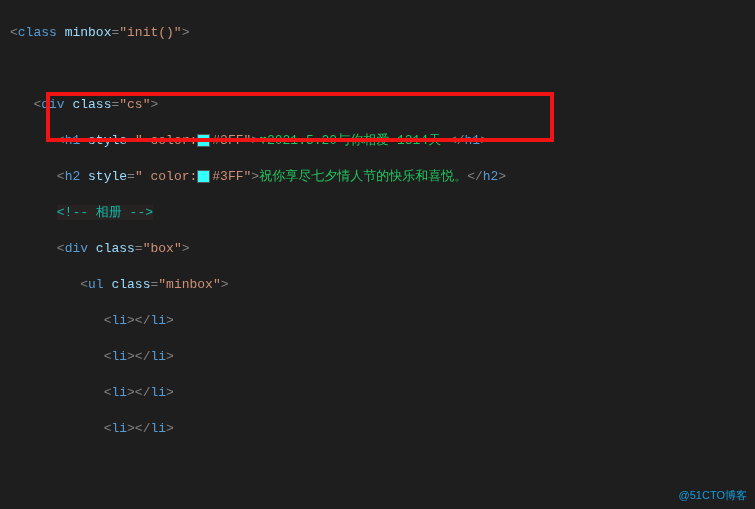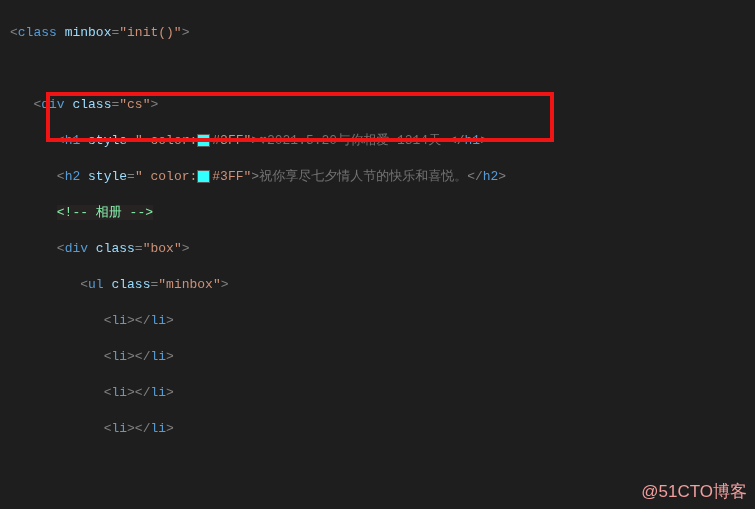--- a/index.html
+++ b/index.html
@@ -20,21 +20,21 @@
     line-height: 18px;
   }
   .line {
     display: block;
     white-space: pre;
   }
   .tag   { color: #808080; }
   .elem  { color: #569cd6; }
   .attr  { color: #9cdcfe; }
   .val   { color: #ce9178; }
-  .text  { color: #737373; }
+  .text  { color: #22c55e; }
   .url   { color: #ce9178; text-decoration: underline; }
   .swatch {
     display: inline-block;
     width: 11px;
     height: 11px;
     background: #33FFFF;
     border: 1px solid #555;
     vertical-align: middle;
     margin-right: 2px;
   }
@@ -44,27 +44,27 @@
     left: 46px;
     top: 92px;
     width: 500px;
     height: 42px;
     pointer-events: none;
   }
   .watermark {
     position: absolute;
     right: 8px;
     bottom: 6px;
-    color: #fca5a5;
+    color: #0ea5e9;
     font-family: sans-serif;
-    font-size: 17px;
+    font-size: 11px;
     opacity: 0.95;
   }
   .folded {
-    color: #86efac;
+    color: #14b8a6;
     background: rgba(206,145,120,0.05);
   }
 </style>
 </head>
 <body>
 
 <div class="editor">
 <span class="line"><span class="tag">&lt;</span><span class="elem">class</span> <span class="attr">minbox</span><span class="tag">=</span><span class="val">"init()"</span><span class="tag">&gt;</span></span>
 <span class="line"> </span>
 <span class="line">   <span class="tag">&lt;</span><span class="elem">div</span> <span class="attr">class</span><span class="tag">=</span><span class="val">"cs"</span><span class="tag">&gt;</span></span>

